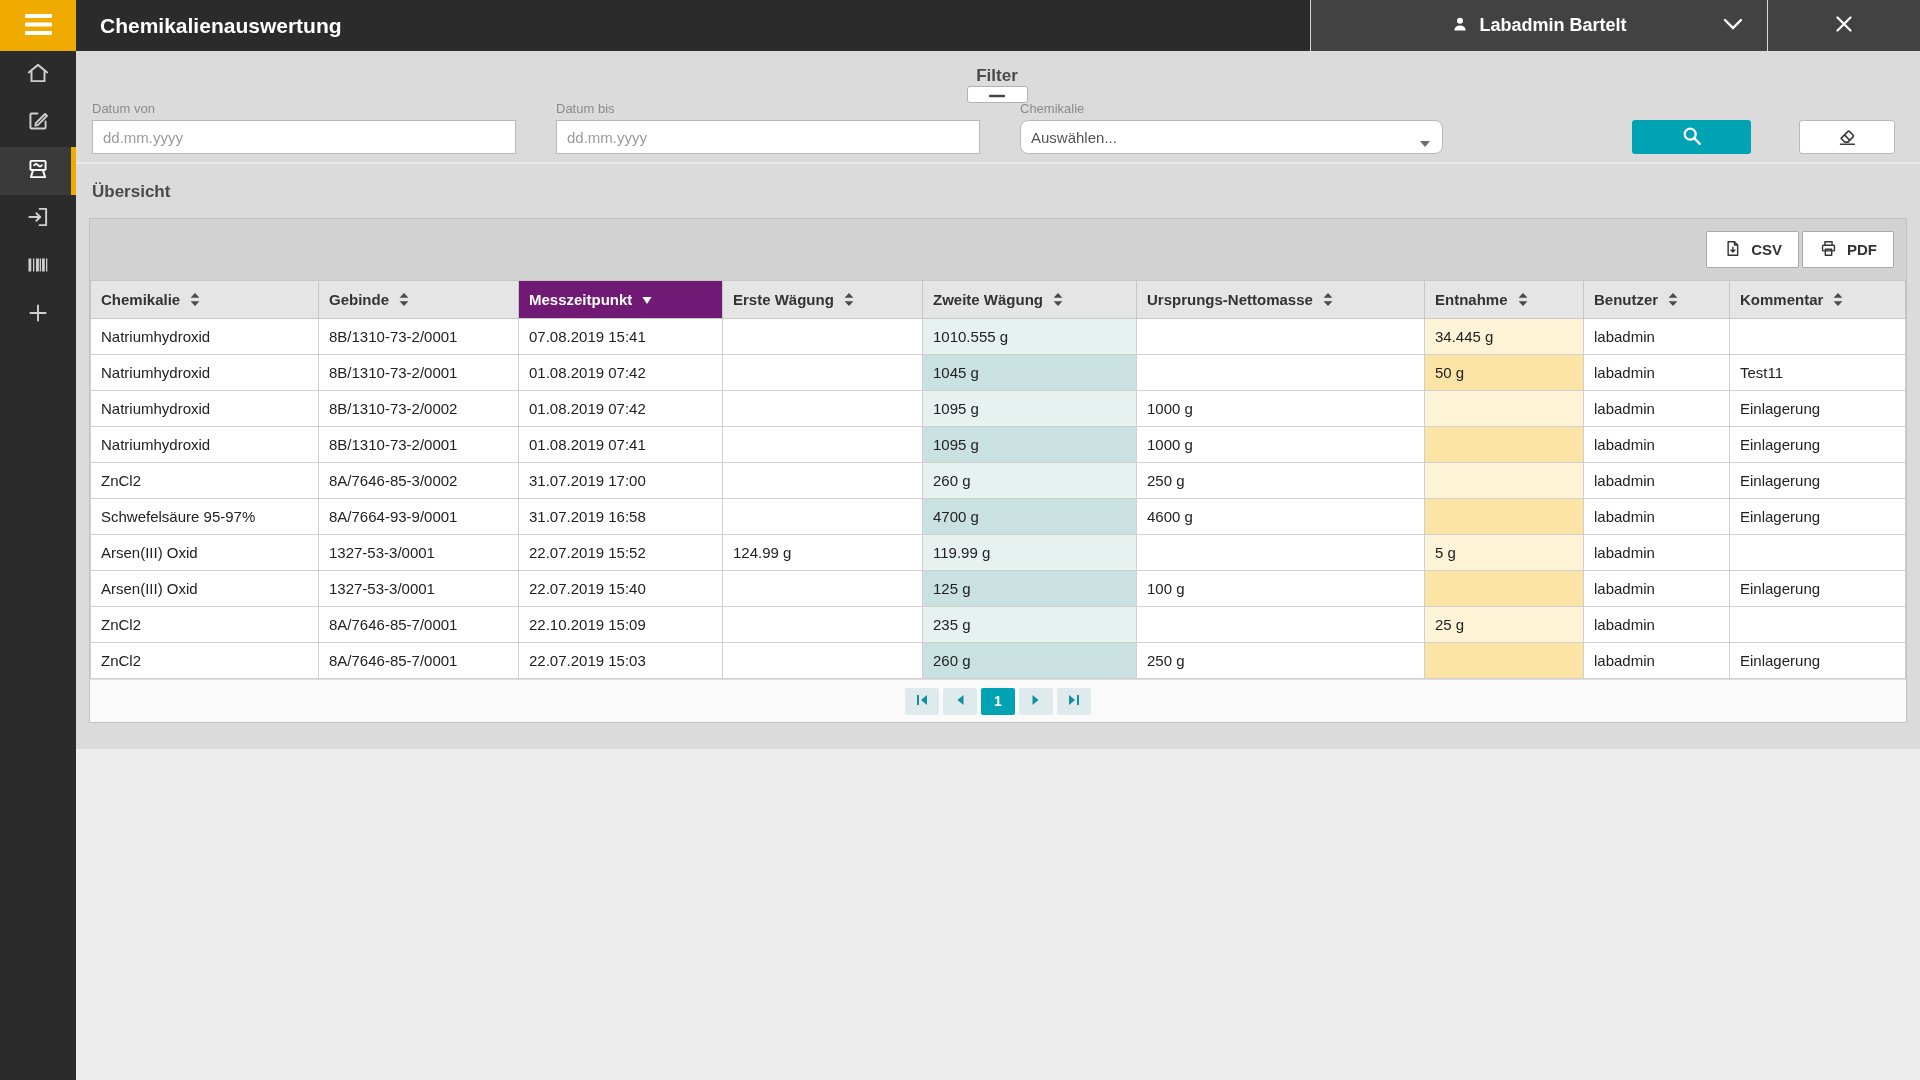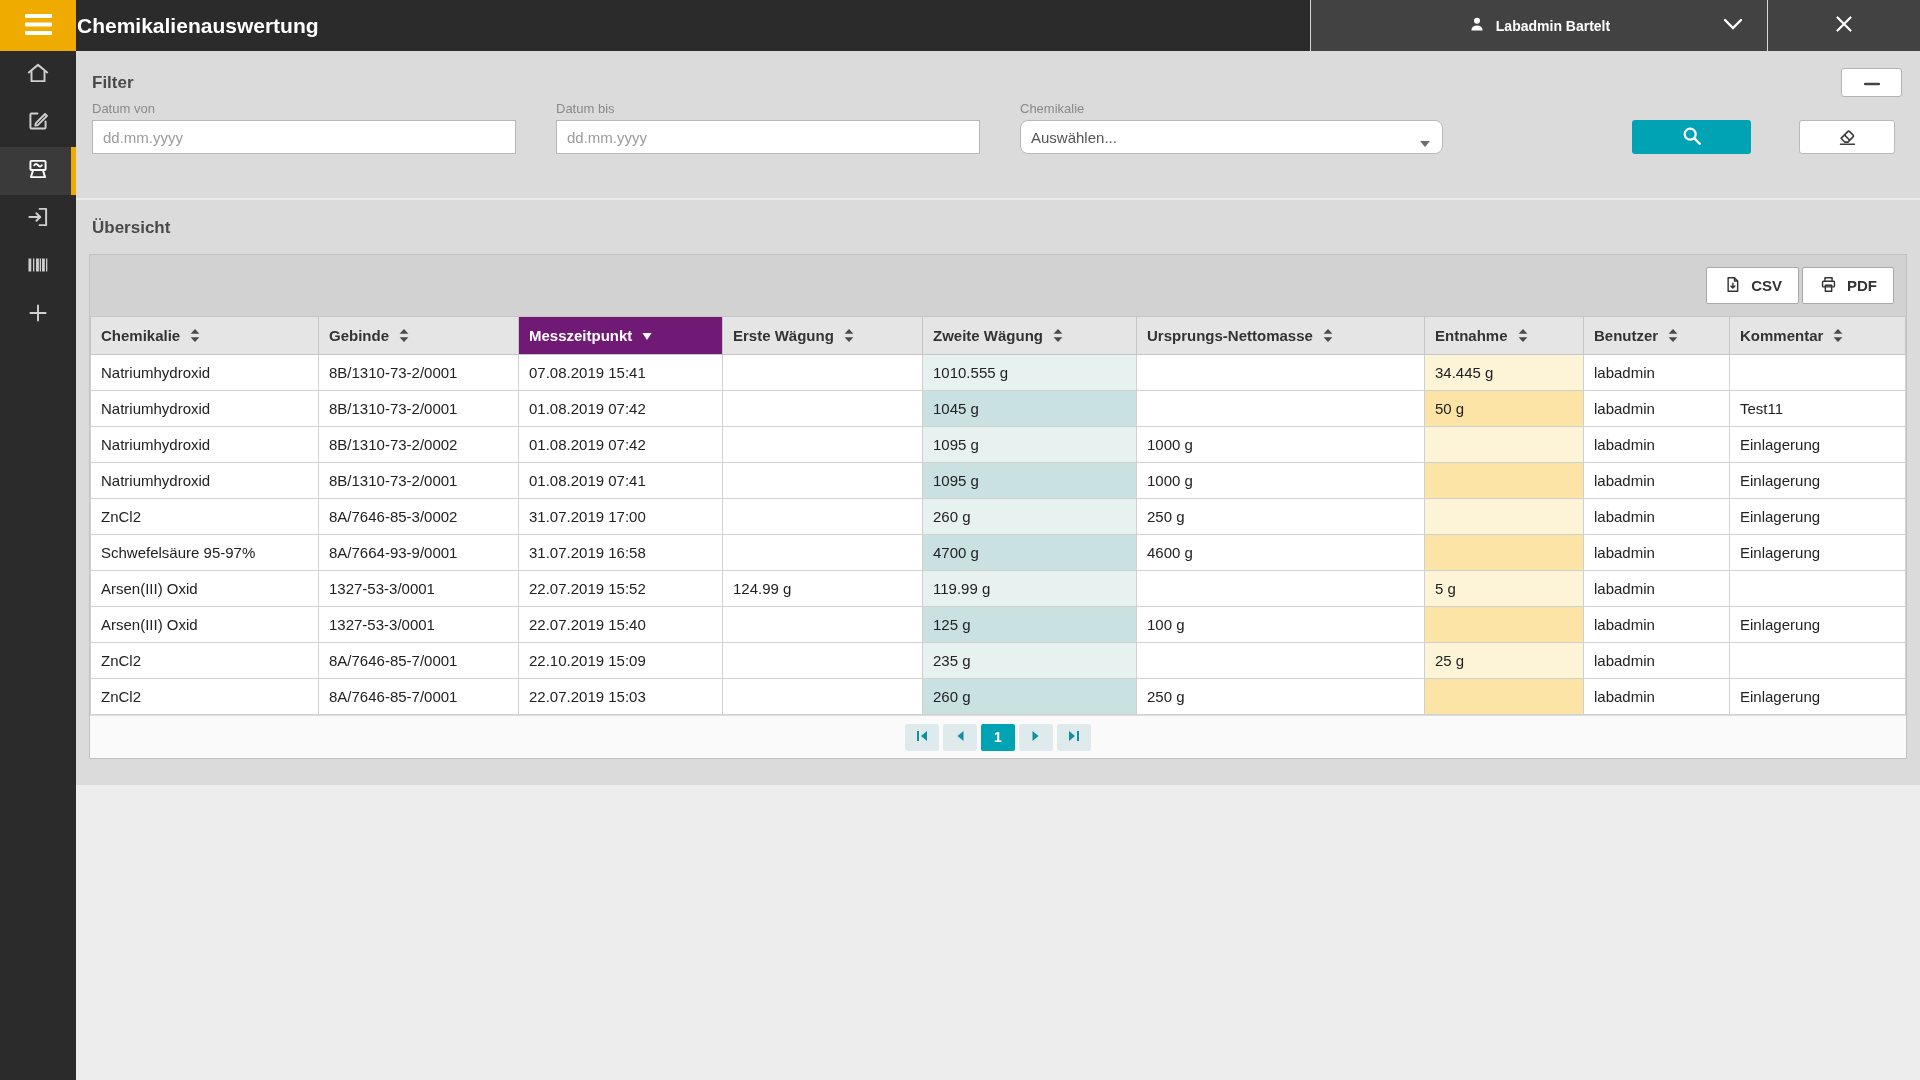--- a/index.html
+++ b/index.html
@@ -1,40 +1,40 @@
 <!DOCTYPE html>
 <html><head>
 <meta charset="utf-8">
 <style>
   * { margin:0; padding:0; box-sizing:border-box; }
   html,body { width:1920px; height:1080px; overflow:hidden; font-family:"Liberation Sans",sans-serif; background:#ededed; }
 
   
   .topbar { height:51px; display:flex; background:#2b2b2b; }
   .hamburger { width:76px; height:51px; background:#f0ab00; border:0; display:flex; align-items:center; justify-content:center; cursor:pointer; }
-  .app-title { flex:1; color:#fff; font-size:21px; font-weight:bold; line-height:51px; padding-left:1px; white-space:nowrap; }
+  .app-title { flex:1; color:#fff; font-size:21px; font-weight:bold; line-height:51px; padding-left:24px; white-space:nowrap; }
   .user-box { width:457px; background:#424242; border-left:1px solid #d8d8d8; display:flex; align-items:center; justify-content:center; gap:10px; color:#fff; position:relative; cursor:pointer; }
-  .user-name { font-size:14px; font-weight:bold; }
+  .user-name { font-size:18px; font-weight:bold; }
   .user-chev { position:absolute; right:24px; top:17px; }
   .close-box { width:153px; background:#424242; border-left:1px solid #d8d8d8; display:flex; align-items:center; justify-content:center; cursor:pointer; }
 
   
   .main { display:flex; height:1029px; }
   .sidebar { width:76px; background:#2b2b2b; flex:0 0 76px; }
   .side-item { width:76px; height:48px; display:flex; align-items:center; justify-content:center; color:#cfcfcf; cursor:pointer; position:relative; }
   .side-item.active { background:#3a3a3a; color:#fff; }
   .side-item.active::after { content:""; position:absolute; right:0; top:0; bottom:0; width:5px; background:#f0ab00; }
   .content { flex:1; overflow:hidden; }
   .gray-wrap { background:#dbdbdb; padding-bottom:26px; }
 
   
-  .filter-head { display:flex; align-items:center; justify-content:space-between; padding:15px 18px 0 16px; height:48px; }
+  .filter-head { display:flex; align-items:center; justify-content:space-between; padding:15px 18px 0 16px; height:48px;flex-direction:column; }
   .panel-title { font-size:17px; font-weight:bold; color:#4a4a4a; }
   .collapse-btn { width:61px; height:29px; background:#fff; border:1px solid #b3b3b3; border-radius:3px; display:flex; align-items:center; justify-content:center; cursor:pointer; }
-  .filter-form { display:flex; align-items:flex-end; padding:2px 25px 44px 16px; }
+  .filter-form { display:flex; align-items:flex-end; padding:2px 25px 8px 16px; }
   .field { margin-right:40px; }
   .field label { display:block; font-size:13px; color:#8a8a8a; margin-bottom:4px; }
   .field input { width:424px; height:34px; border:1px solid #b9b9b9; border-radius:0; background:#fff; padding:0 10px; font-size:15px; color:#444; font-family:"Liberation Sans",sans-serif; }
   .field input::placeholder { color:#9b9b9b; }
   .select { width:423px; height:34px; border:1px solid #b9b9b9; border-radius:8px; background:#fff; padding:0 30px 0 10px; font-size:15px; color:#555; display:flex; align-items:center; position:relative; cursor:pointer; }
   .select .caret { position:absolute; right:11px; top:13px; }
   .search-btn { margin-left:auto; width:119px; height:34px; background:#00a3b4; border:0; border-radius:3px; display:flex; align-items:center; justify-content:center; cursor:pointer; }
   .clear-btn { margin-left:48px; width:96px; height:34px; background:#fff; border:1px solid #b9b9b9; border-radius:3px; display:flex; align-items:center; justify-content:center; cursor:pointer; }
 
   .panel-divider { height:0; border-top:2px solid #ebebeb; }

